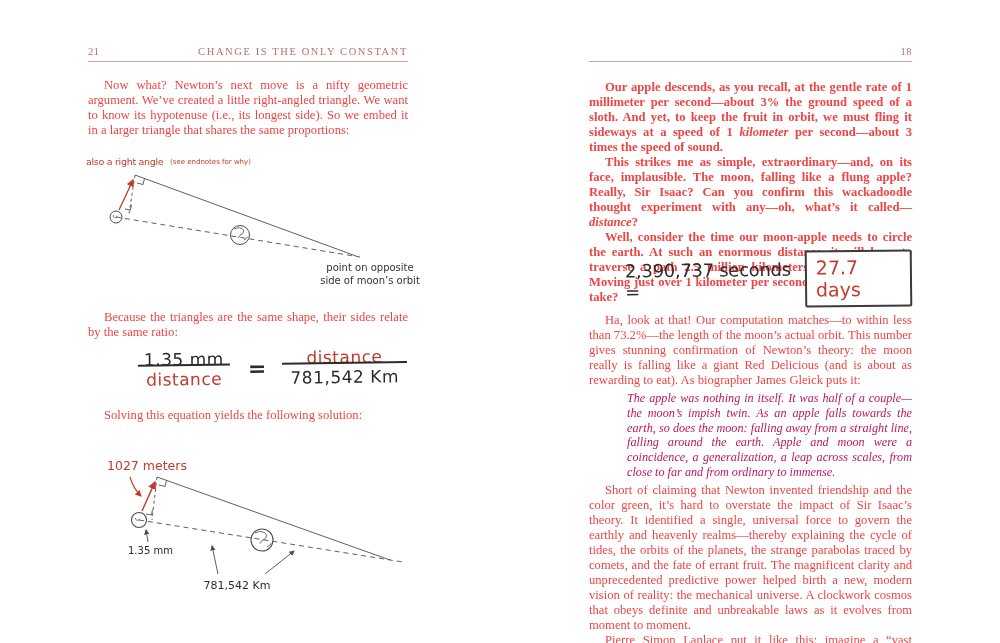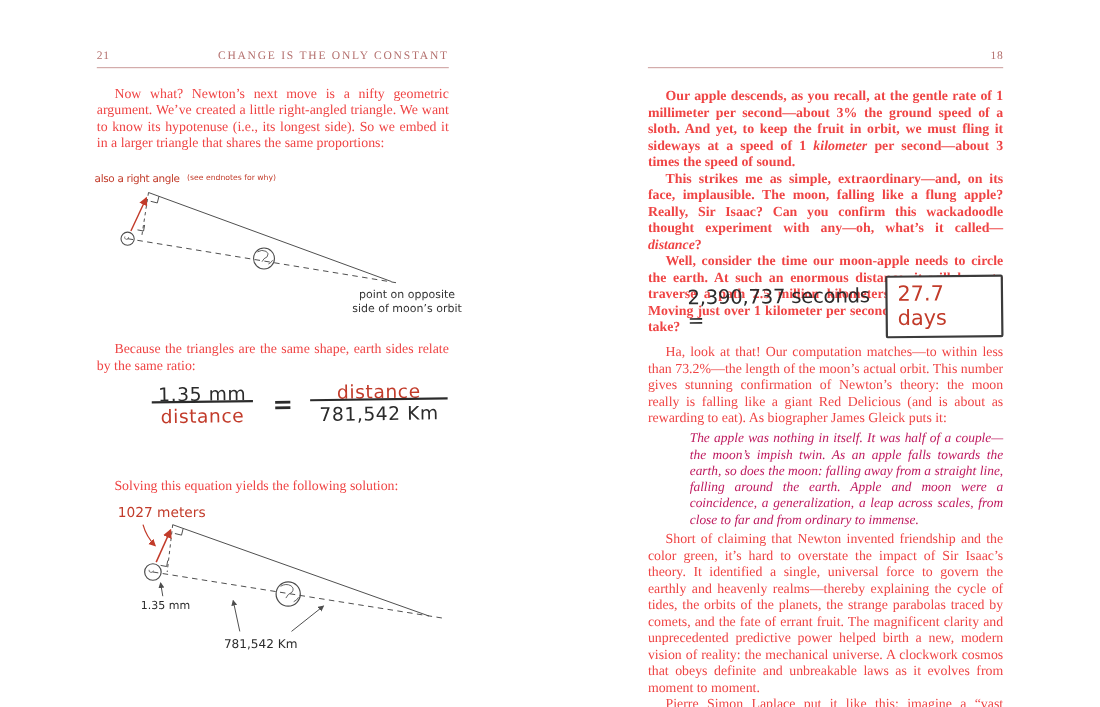--- a/index.html
+++ b/index.html
@@ -96,36 +96,36 @@
     </g>
 
     <text x="8" y="15" font-size="9.5" letter-spacing="-0.3" fill="#c23b2a">also a right angle</text>
     <text x="92" y="14" font-size="7" fill="#c23b2a">(see endnotes for why)</text>
 
     <text x="292" y="121" font-size="10" text-anchor="middle" fill="#333">point on opposite</text>
     <text x="292" y="134" font-size="10" text-anchor="middle" fill="#333">side of moon’s orbit</text>
   </svg>
 
   <div class="blk" style="top:265px;">
-    <p class="body">Because the triangles are the same shape, earth sides relate by the same ratio:</p>
+    <p class="body">Because the triangles are the same shape, their sides relate by the same ratio:</p>
   </div>
 
   <div class="blk hand ratio" style="top:303px;left:48px;width:auto;">
     <span class="frac">
       <span class="fn hblk">1.35 mm</span><br>
       <span class="fd hred">distance</span>
     </span>
     <span class="eqs">=</span>
     <span class="frac">
       <span class="fn hred">distance</span><br>
       <span class="fd hblk">781,542 Km</span>
     </span>
   </div>
 
-  <div class="blk" style="top:389px;">
+  <div class="blk" style="top:363px;">
     <p class="body">Solving this equation yields the following solution:</p>
   </div>
 
   <svg style="position:absolute;left:-3px;top:403px;" width="330" height="150" viewBox="0 0 330 150">
 
     <line class="stroke-ink" x1="72" y1="29" x2="305" y2="112" stroke-width="0.9"></line>
 
     <line class="stroke-ink" x1="54" y1="72" x2="318" y2="114" stroke-width="0.9" stroke-dasharray="5 4"></line>
 
     <line class="stroke-ink" x1="72" y1="29" x2="67" y2="72" stroke-width="0.9" stroke-dasharray="3 3"></line>

